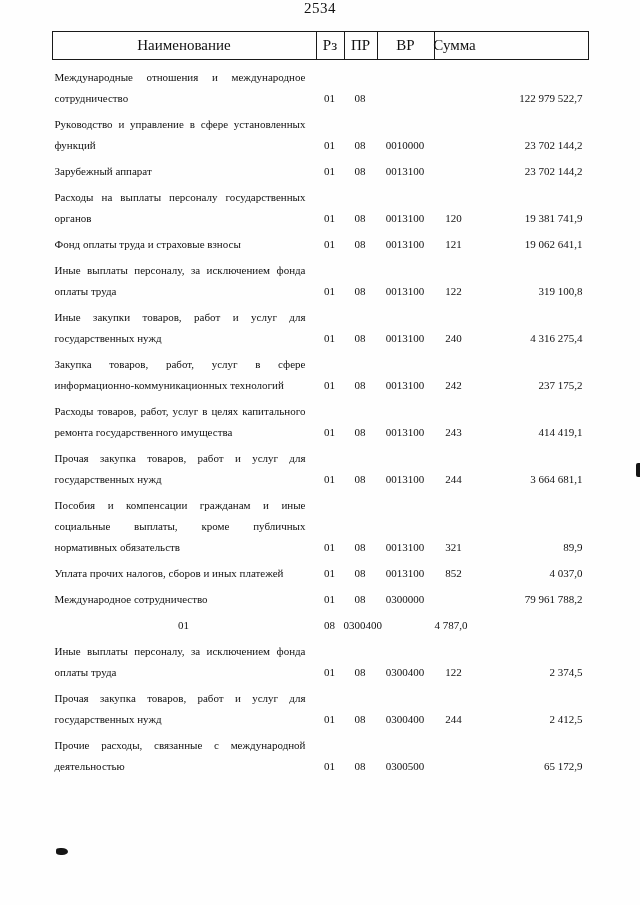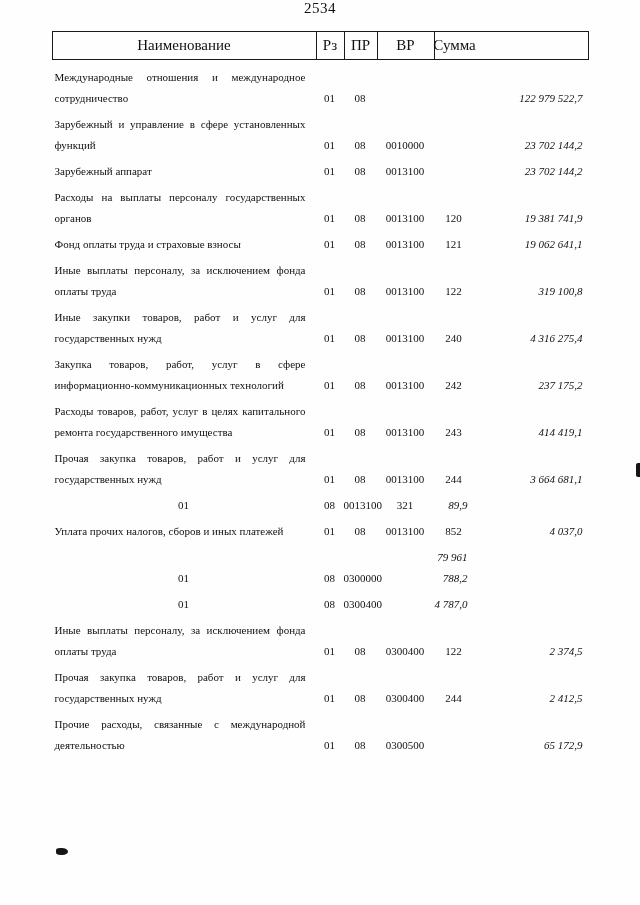--- a/index.html
+++ b/index.html
@@ -56,21 +56,20 @@
     padding-left: 3px;
     padding-right: 10px;
   }
   .cell-code {
     text-align: center;
     padding-bottom: 0;
   }
   .cell-sum {
     text-align: right;
     padding-right: 6px;
-    font-style: italic;
   }
   .artifact {
     position: absolute;
     background: #151515;
   }
   .artifact-bl {
     left: 56px;
     top: 848px;
     width: 12px;
     height: 7px;
@@ -105,21 +104,21 @@
   <div class="row">
     <div class="cell-name">Международные отношения и международное сотрудничество</div>
     <div class="cell-code">01</div>
     <div class="cell-code">08</div>
     <div class="cell-code"></div>
     <div class="cell-code"></div>
     <div class="cell-sum">122 979 522,7</div>
   </div>
 
   <div class="row">
-    <div class="cell-name">Зарубежный и управление в сфере установленных функций</div>
+    <div class="cell-name">Руководство и управление в сфере установленных функций</div>
     <div class="cell-code">01</div>
     <div class="cell-code">08</div>
     <div class="cell-code">0010000</div>
     <div class="cell-code"></div>
     <div class="cell-sum">23 702 144,2</div>
   </div>
 
   <div class="row">
     <div class="cell-name">Зарубежный аппарат</div>
     <div class="cell-code">01</div>
@@ -186,37 +185,39 @@
   <div class="row">
     <div class="cell-name">Прочая закупка товаров, работ и услуг для государственных нужд</div>
     <div class="cell-code">01</div>
     <div class="cell-code">08</div>
     <div class="cell-code">0013100</div>
     <div class="cell-code">244</div>
     <div class="cell-sum">3 664 681,1</div>
   </div>
 
   <div class="row">
+    <div class="cell-name">Пособия и компенсации гражданам и иные социальные выплаты, кроме публичных нормативных обязательств</div>
     <div class="cell-code">01</div>
     <div class="cell-code">08</div>
     <div class="cell-code">0013100</div>
     <div class="cell-code">321</div>
     <div class="cell-sum">89,9</div>
   </div>
 
   <div class="row">
     <div class="cell-name">Уплата прочих налогов, сборов и иных платежей</div>
     <div class="cell-code">01</div>
     <div class="cell-code">08</div>
     <div class="cell-code">0013100</div>
     <div class="cell-code">852</div>
     <div class="cell-sum">4 037,0</div>
   </div>
 
   <div class="row">
+    <div class="cell-name">Международное сотрудничество</div>
     <div class="cell-code">01</div>
     <div class="cell-code">08</div>
     <div class="cell-code">0300000</div>
     <div class="cell-code"></div>
     <div class="cell-sum">79 961 788,2</div>
   </div>
 
   <div class="row">
     <div class="cell-code">01</div>
     <div class="cell-code">08</div>

